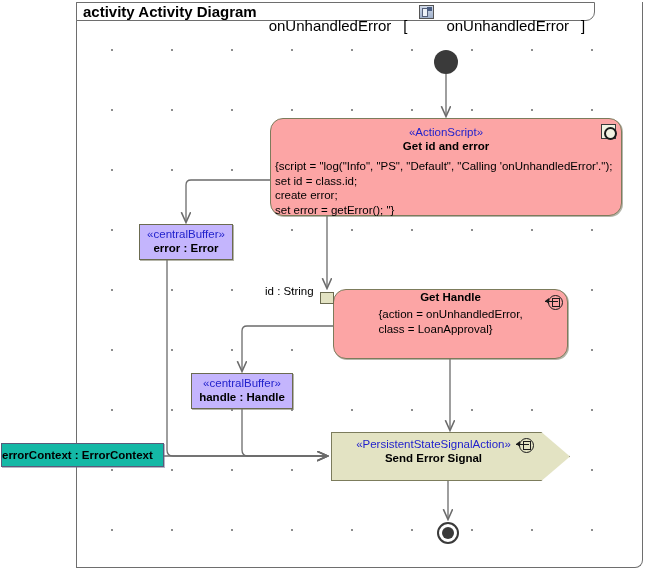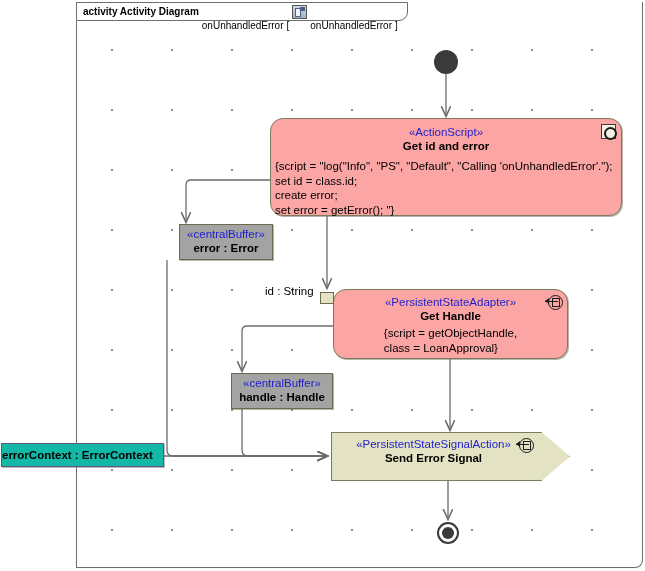--- a/index.html
+++ b/index.html
@@ -14,22 +14,22 @@
       background-image:
         radial-gradient(#9a9a9a 0.6px, transparent 0.7px),
         radial-gradient(#7a7a7a 0.9px, transparent 1px);
       background-size:12px 12px, 60px 60px;
       background-position:5px 2px, 5px 2px;
       opacity:.85;pointer-events:none;}
 
   #frame-tab{position:absolute;left:76px;top:2px;height:17px;
       border:1px solid #6e6e6e;border-bottom:1px solid #6e6e6e;
       border-radius:0 0 9px 0;background:#ffffff;
-      padding:0 9px 0 6px;display:flex;align-items:center;gap:3px;
-      font-size:10px;white-space:nowrap;z-index:6;}
+      padding:0 9px 0 6px;display:flex;align-items:center;gap:12px;
+      font-size:15px;white-space:nowrap;z-index:6;}
   #frame-tab .kw{font-weight:bold;color:#000;}
   #frame-tab .nm{color:#000;margin-top:28px;}
   .tabicon{display:inline-block;width:13px;height:12px;border:1px solid #555;
       background:linear-gradient(#cfd8e8,#9fb0cb);position:relative;vertical-align:middle;}
   .tabicon:before{content:"";position:absolute;left:2px;top:2px;width:4px;height:7px;
       background:#eef2f8;border:1px solid #55607a;}
   .tabicon:after{content:"";position:absolute;right:1px;top:1px;width:5px;height:4px;
       background:#4a5d82;}
 
   
@@ -42,21 +42,21 @@
 
   #action-get-id{left:270px;top:118px;width:352px;height:98px;border-radius:13px;}
   #action-get-id .stereo{margin-top:6px;}
   #action-get-id .body-text{margin:6px 0 0 4px;}
 
   #action-get-handle{left:333px;top:289px;width:235px;height:70px;border-radius:13px;}
   #action-get-handle .stereo{margin-top:5px;}
   #action-get-handle .ghbody{font-size:11.5px;line-height:15px;color:#000;
       text-align:left;display:inline-block;margin-top:3px;}
 
-  .buffer{border:1px solid #6b6b50;background:#a3a3a3;margin-left:40px;}
+  .buffer{border:1px solid #6b6b50;background:#c4b5fd;}
   #buf-error{left:139px;top:224px;width:94px;height:36px;}
   #buf-handle{left:191px;top:373px;width:102px;height:36px;}
   .buffer .stereo{margin-top:2px;}
   .buffer .nodename{margin-top:0px;}
 
   
   #signal-send{position:absolute;left:331px;top:432px;width:239px;height:49px;z-index:4;}
   #signal-send .pent{position:absolute;inset:0;background:#e3e3c3;
       border:1px solid #7c7c5c;
       clip-path:polygon(0 0, 88% 0, 100% 50%, 88% 100%, 0 100%);
@@ -160,24 +160,23 @@
 
 <div id="buf-error" class="node buffer">
   <div class="stereo">«centralBuffer»</div>
   <div class="nodename">error : Error</div>
 </div>
 
 <div id="pin-id-label">id : String</div>
 <div id="pin-id"></div>
 
 <div id="action-get-handle" class="node">
-  <div class="stereo">«PersistentStateAdapter»</div>
   <div class="nodename">Get Handle</div>
   <div class="ghbody">
-    <div>{script = getObjectHandle,</div>
+    <div>{action = onUnhandledError,</div>
     <div>class = LoanApproval}</div>
   </div>
   <div class="adapter-icon">
     <span class="ring"></span>
       <span class="bar"></span>
       <span class="ah"></span>
       <span class="sq"></span>
   </div>
 </div>
 

